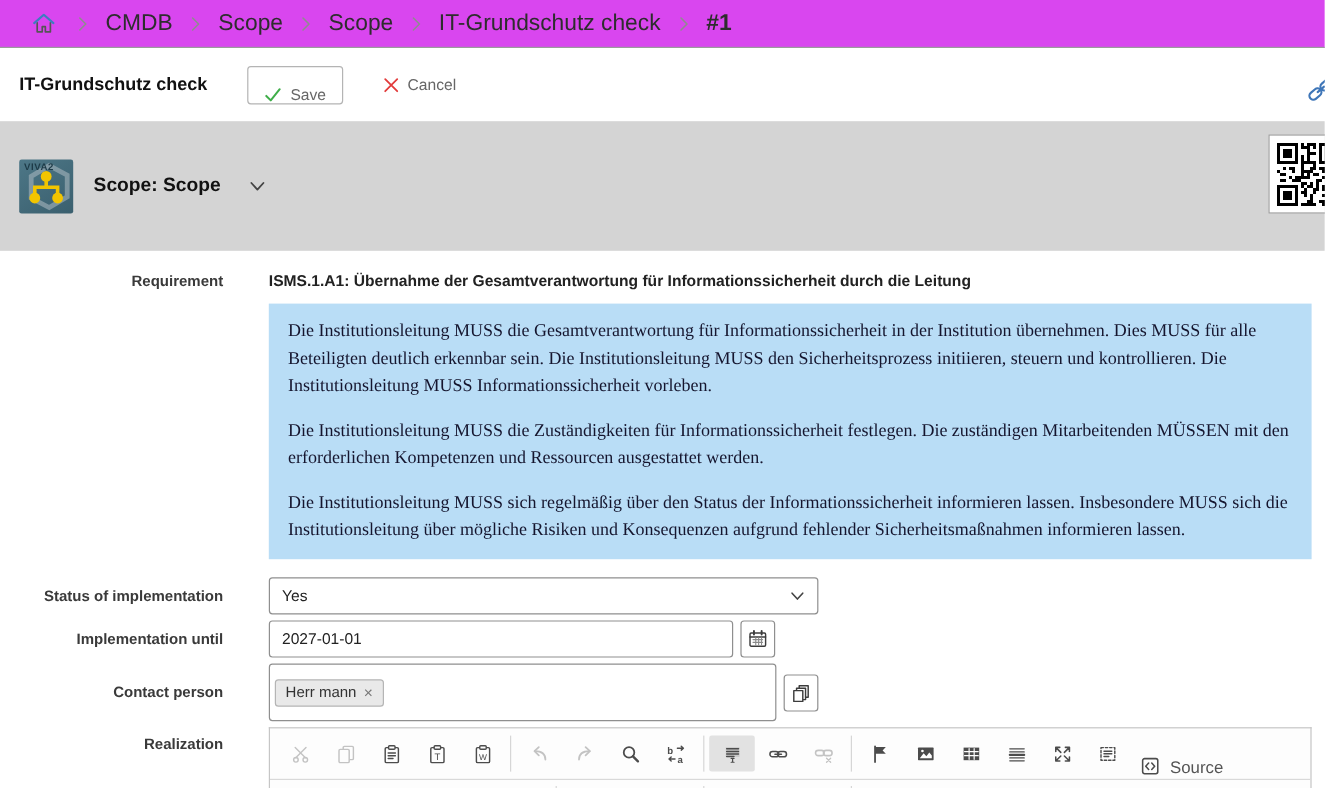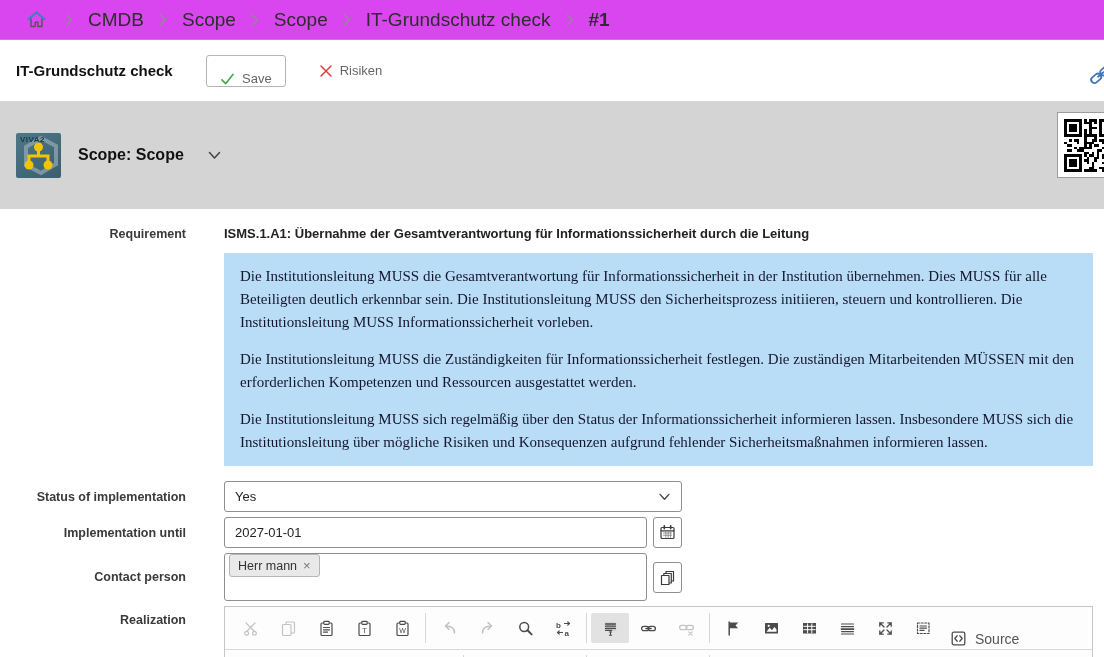--- a/index.html
+++ b/index.html
@@ -49,27 +49,27 @@
   .fvalue { font-size:13px; font-weight:bold; color:#222; padding-left:0; }
   .frow .fvalue, .frow .fwrap { margin-left:19px; }
   .infobox { margin-left:19px; margin-top:1px; margin-bottom:15px; width:869px;
     background:#b9ddf6; padding:12px 16px;
     font-family:"Liberation Serif", serif; font-size:15px; line-height:23px; color:#15152e; }
   .infobox p + p { margin-top:14px; }
 
   .select { width:458px; height:31px; border:1px solid #8f8f8f; border-radius:3px; background:#fff;
     display:flex; align-items:center; padding:0 10px; font-size:13px; color:#222; cursor:pointer; }
   .select .caret { margin-left:auto; width:13px; height:8px; }
-  .tinput { width:423px; height:31px; border:1px solid #8f8f8f; border-radius:3px; background:#fff;
+  .tinput { width:387px; height:31px; border:1px solid #8f8f8f; border-radius:3px; background:#fff;
     font-size:13px; color:#222; padding:0 10px; font-family:"Liberation Sans",sans-serif; }
   .sqbtn { width:29px; height:31px; margin-left:6px; border:1px solid #8f8f8f; border-radius:3px;
     background:#fff; display:flex; align-items:center; justify-content:center; cursor:pointer; }
   .sqbtn .icon { width:17px; height:17px; }
   .taginput { width:423px; height:48px; border:1px solid #8f8f8f; border-radius:3px; background:#fff;
-    display:flex; align-items:flex-start; padding:0 4px; cursor:text; }
+    display:flex; align-items:center; padding:0 4px; cursor:text; }
   .tag { display:flex; align-items:center; gap:6px; height:23px; padding:0 8px;
     background:#e9e9e9; border:1px solid #b5b5b5; border-radius:3px; font-size:12.5px; color:#333; }
   .tag .x { color:#777; font-size:13px; cursor:pointer; line-height:1; }
 
   
   .frow.topalign { align-items:flex-start; margin-bottom:0; }
   .frow.topalign .flabel { padding-top:7px; }
   .editor { margin-left:19px; width:869px; border:1px solid #c6c6c6; border-bottom:none; background:#fdfdfd; }
   .tb-row { display:flex; align-items:center; padding:5px 6px; }
   .tb-row.r1 { height:43px; border-bottom:1px solid #d9d9d9; }
@@ -142,21 +142,21 @@
         </svg>
       </span>
     <span>Save</span>
   </button>
   <button class="btn-cancel">
     <span class="icon">
         <svg viewBox="0 0 14 14" fill="none" stroke="#4c4c4c" stroke-width="1.2" stroke-linecap="round" stroke-linejoin="round">
           <path d="M2 2 L12 12 M12 2 L2 12" stroke="#e23b3b" stroke-width="1.5"></path>
         </svg>
       </span>
-    <span>Risiken</span>
+    <span>Cancel</span>
   </button>
   <span class="icon permalink">
       <svg viewBox="0 0 26 24" fill="none" stroke="#4c4c4c" stroke-width="1.2" stroke-linecap="round" stroke-linejoin="round">
         <g transform="rotate(-40 13 12)" stroke="#3f76b8" stroke-width="1.8">
           <rect x="1" y="9" width="11" height="6.5" rx="3.2"></rect>
           <rect x="13" y="9" width="11" height="6.5" rx="3.2"></rect>
           <path d="M9 12.2 h7"></path>
         </g>
       </svg>
     </span>

